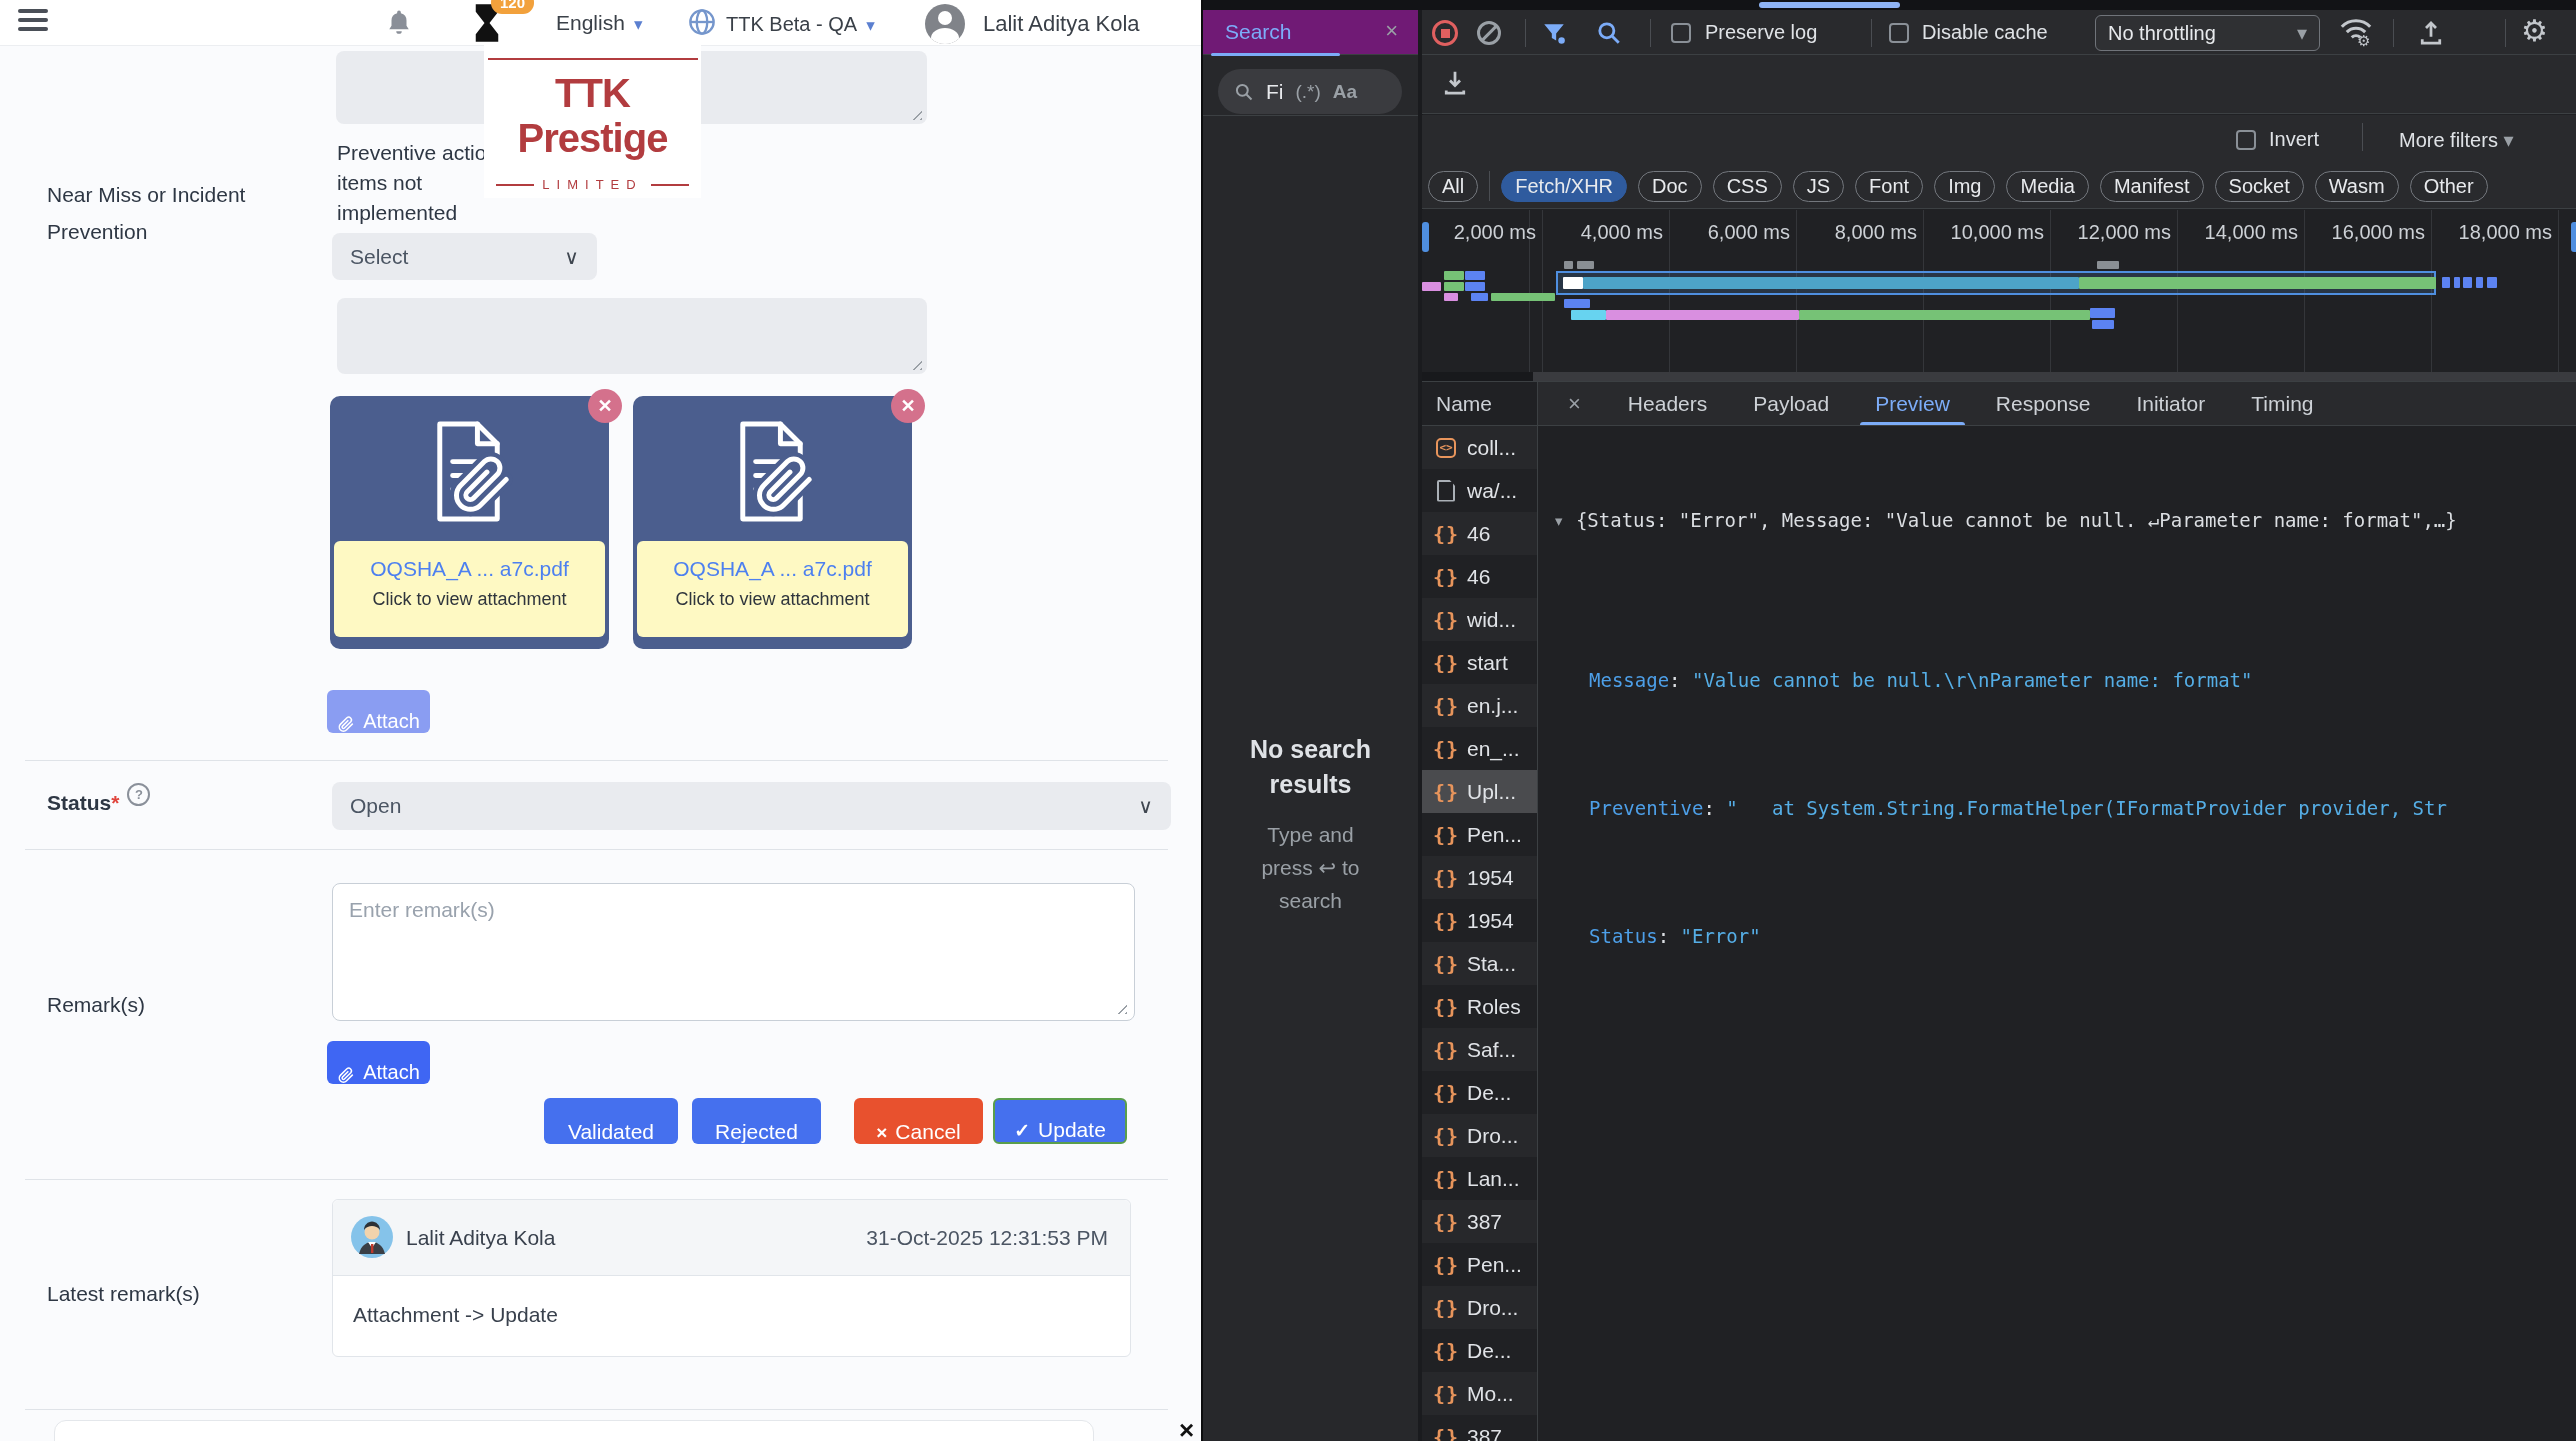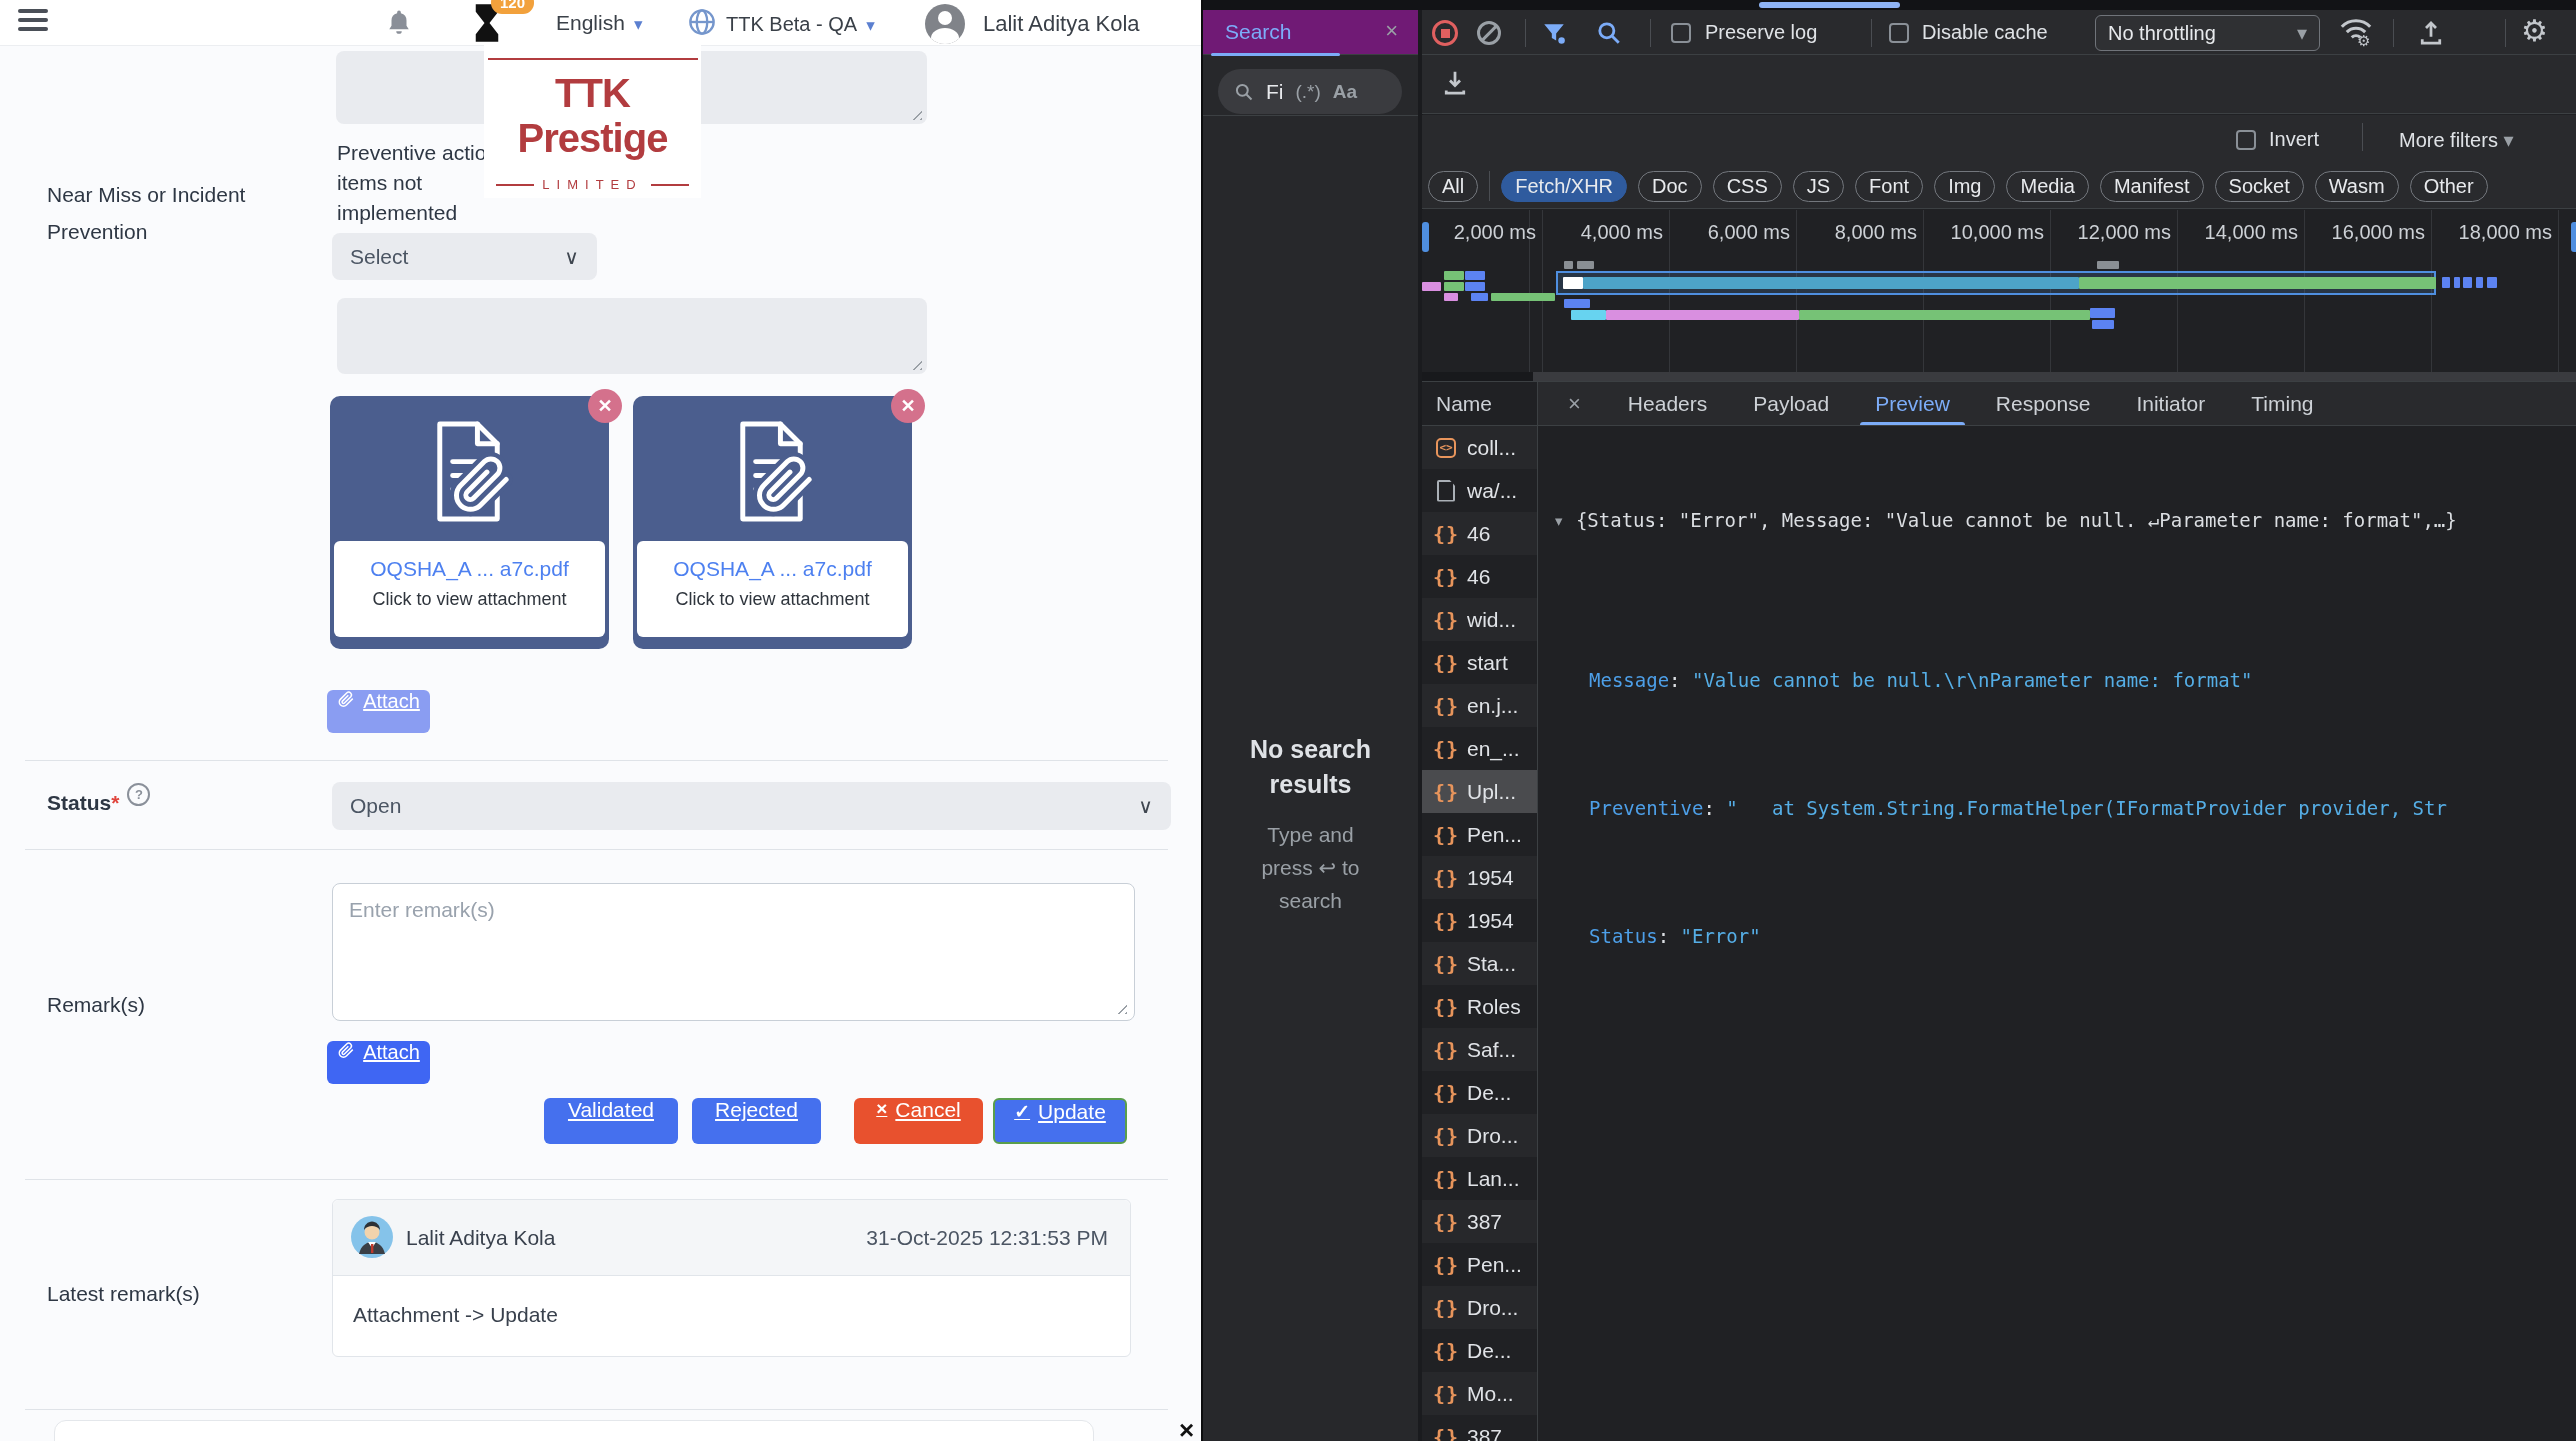--- a/index.html
+++ b/index.html
@@ -31,25 +31,25 @@
   .gtext{position:absolute;background:#e9ebef;border-radius:8px;}
   .rsz{position:absolute;right:5px;bottom:4px;width:12px;height:12px;clip-path:polygon(100% 0,100% 100%,0 100%);background:repeating-linear-gradient(135deg,#9aa0a6 0 2px,transparent 2px 5px);}
   .flabel{font-size:21px;color:#2e3744;}
   .sel-field{position:absolute;background:#e9ebef;border-radius:8px;font-size:21px;color:#4b5563;display:flex;align-items:center;padding:0 18px;justify-content:space-between;}
   .chev{color:#3f4650;font-size:20px;}
 
   .cards{position:absolute;left:330px;top:396px;display:flex;gap:24px;}
   .att-card{position:relative;width:279px;height:253px;background:#4b5e8e;border-radius:10px;}
   .att-x{position:absolute;right:-13px;top:-7px;width:34px;height:34px;border-radius:50%;background:#d4718c;color:#fff;font-size:18px;font-weight:bold;display:flex;align-items:center;justify-content:center;z-index:2;}
   .att-icon{position:absolute;left:85px;top:22px;}
-  .att-body{position:absolute;left:4px;top:145px;width:271px;height:96px;background:#ffffff;border-radius:6px;text-align:center;}
+  .att-body{position:absolute;left:4px;top:145px;width:271px;height:96px;background:#fef9c3;border-radius:6px;text-align:center;}
   .att-file{margin-top:16px;font-size:21px;color:#4d80f0;}
   .att-hint{margin-top:8px;font-size:18px;color:#2f353d;}
 
-  .btn{display:flex;align-items:flex-start;justify-content:center;gap:8px;color:#fff;font-size:21px;border-radius:6px;text-decoration:underline;}
+  .btn{display:flex;align-items:flex-end;justify-content:center;gap:8px;color:#fff;font-size:21px;border-radius:6px;}
   .btn-attach-muted{position:absolute;left:327px;top:690px;width:103px;height:43px;background:#8a9df2;font-size:20px;}
   .btn-attach{position:absolute;left:327px;top:1041px;width:103px;height:43px;background:#3f66f3;font-size:20px;}
   .divider{position:absolute;left:25px;width:1143px;height:1px;background:#dfe3e8;}
   .help-dot{display:inline-flex;align-items:center;justify-content:center;width:19px;height:19px;border:2px solid #8a909a;border-radius:50%;color:#8a909a;font-size:13px;font-weight:bold;vertical-align:top;margin-left:8px;margin-top:-8px;}
   .req-star{color:#e0443c;}
   .remark-ta{position:absolute;left:332px;top:883px;width:803px;height:138px;background:#fff;border:1.5px solid #c8cfd7;border-radius:8px;font-family:"Liberation Sans",sans-serif;font-size:21px;color:#39414d;padding:14px 16px;box-sizing:border-box;resize:none;outline:none;}
   .remark-ta::placeholder{color:#99a2ad;}
   .btn-validated{position:absolute;left:544px;top:1098px;width:134px;height:46px;background:#4570ee;}
   .btn-rejected{position:absolute;left:692px;top:1098px;width:129px;height:46px;background:#4570ee;}
   .btn-cancel{position:absolute;left:854px;top:1098px;width:129px;height:46px;background:#e8512e;}

